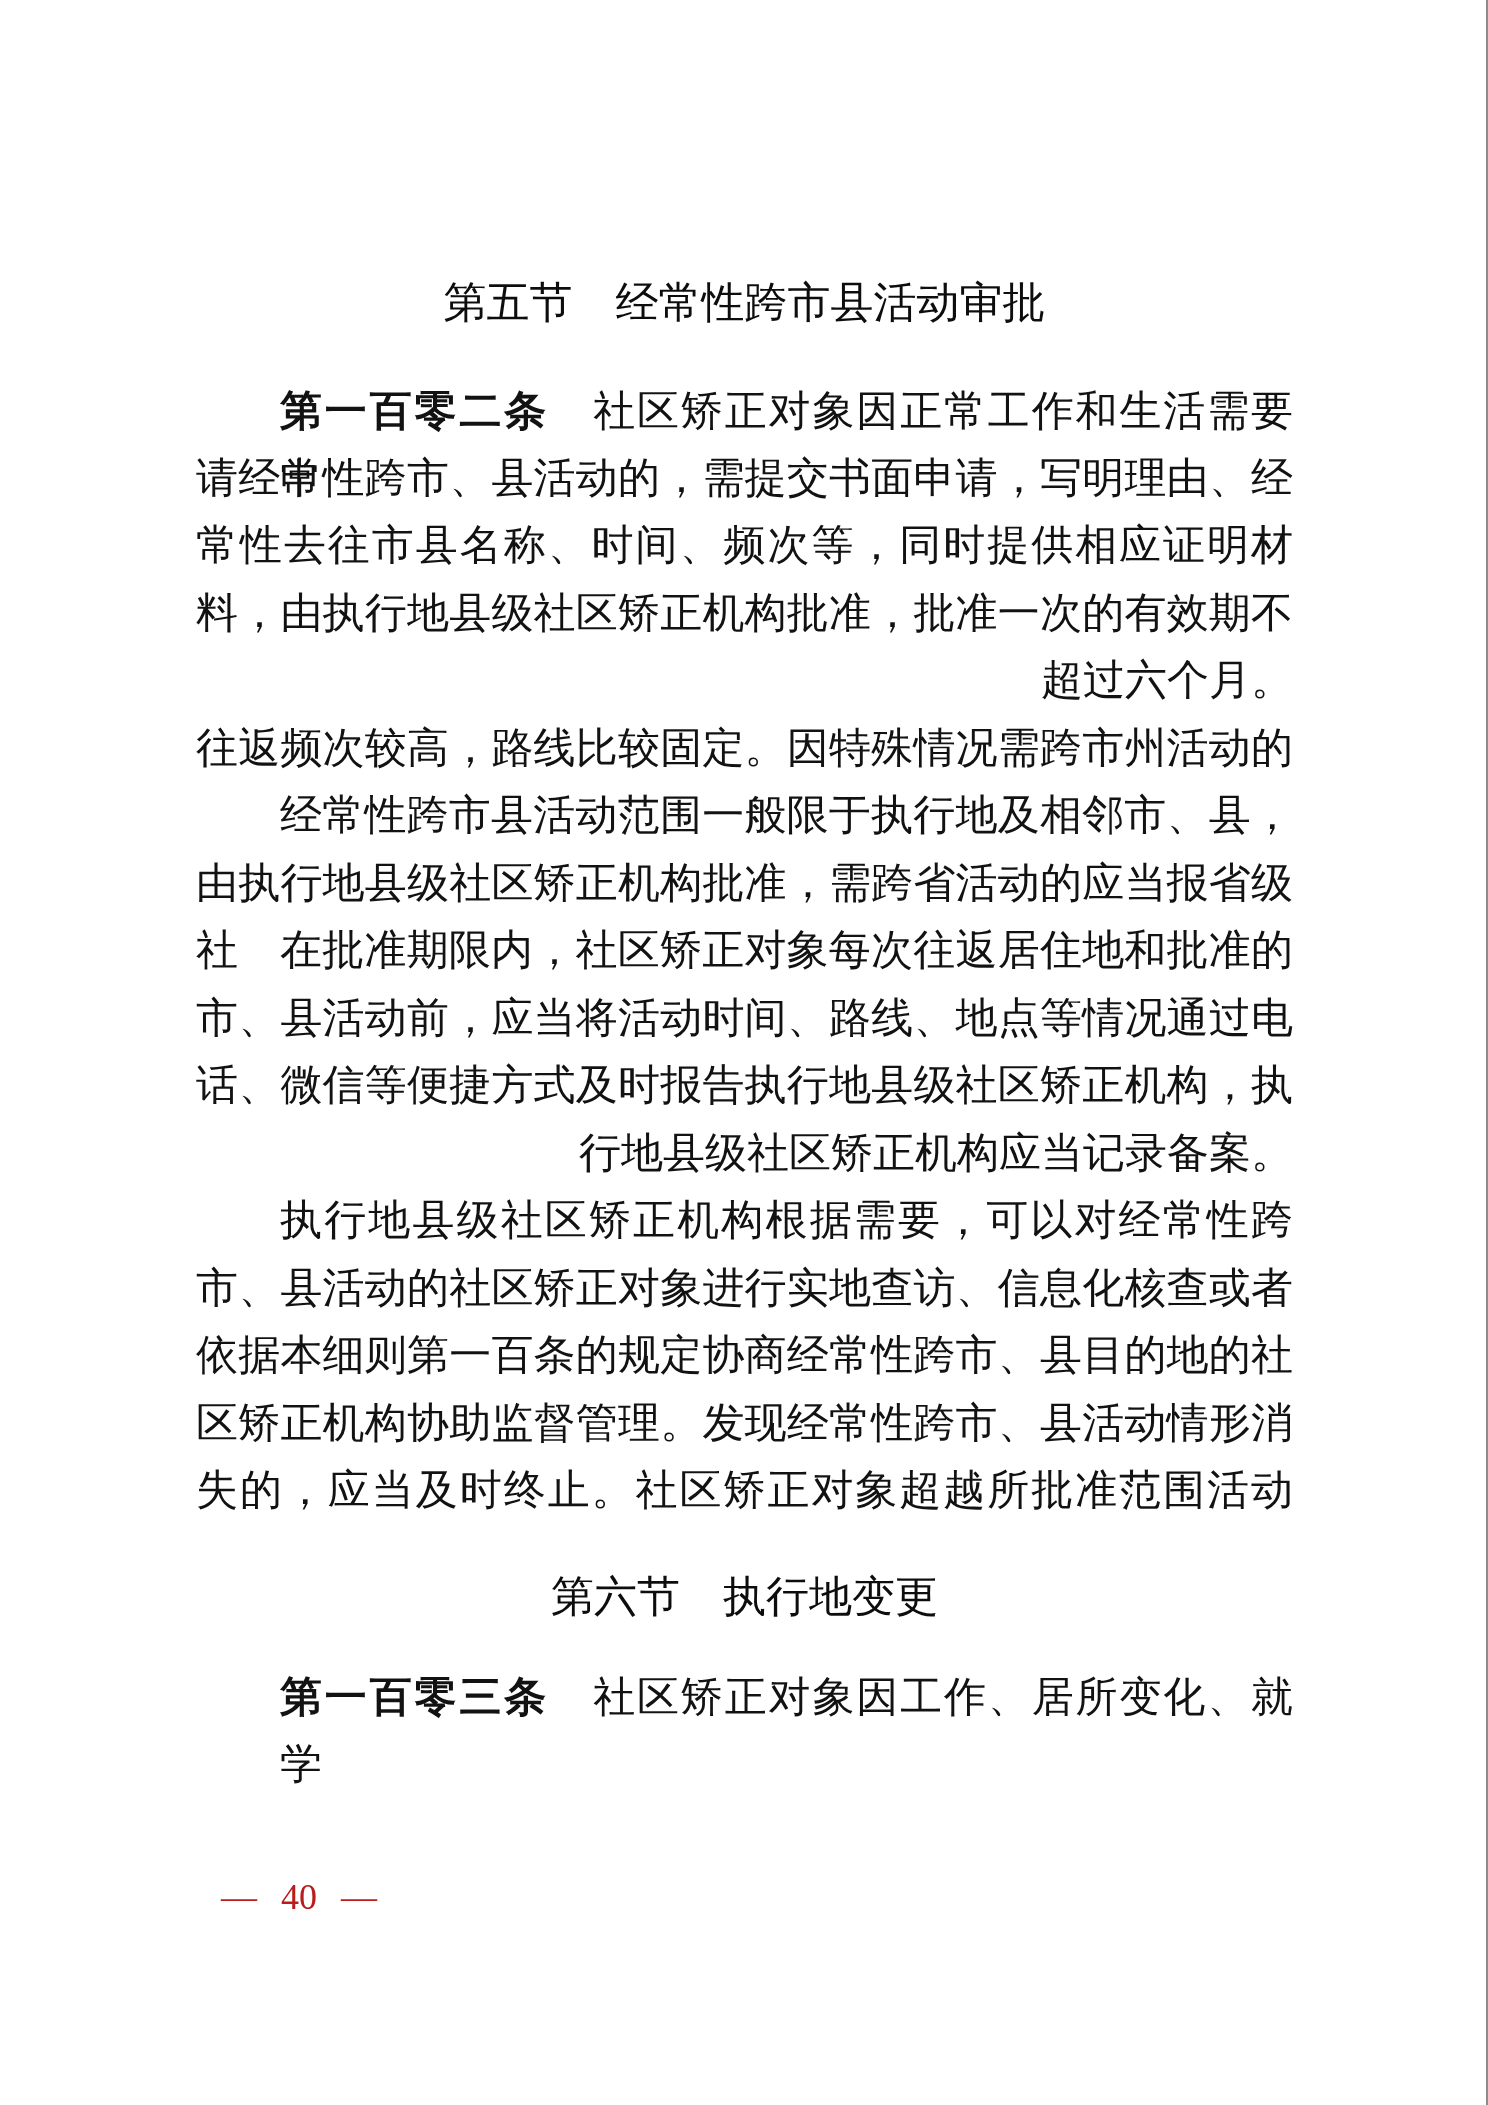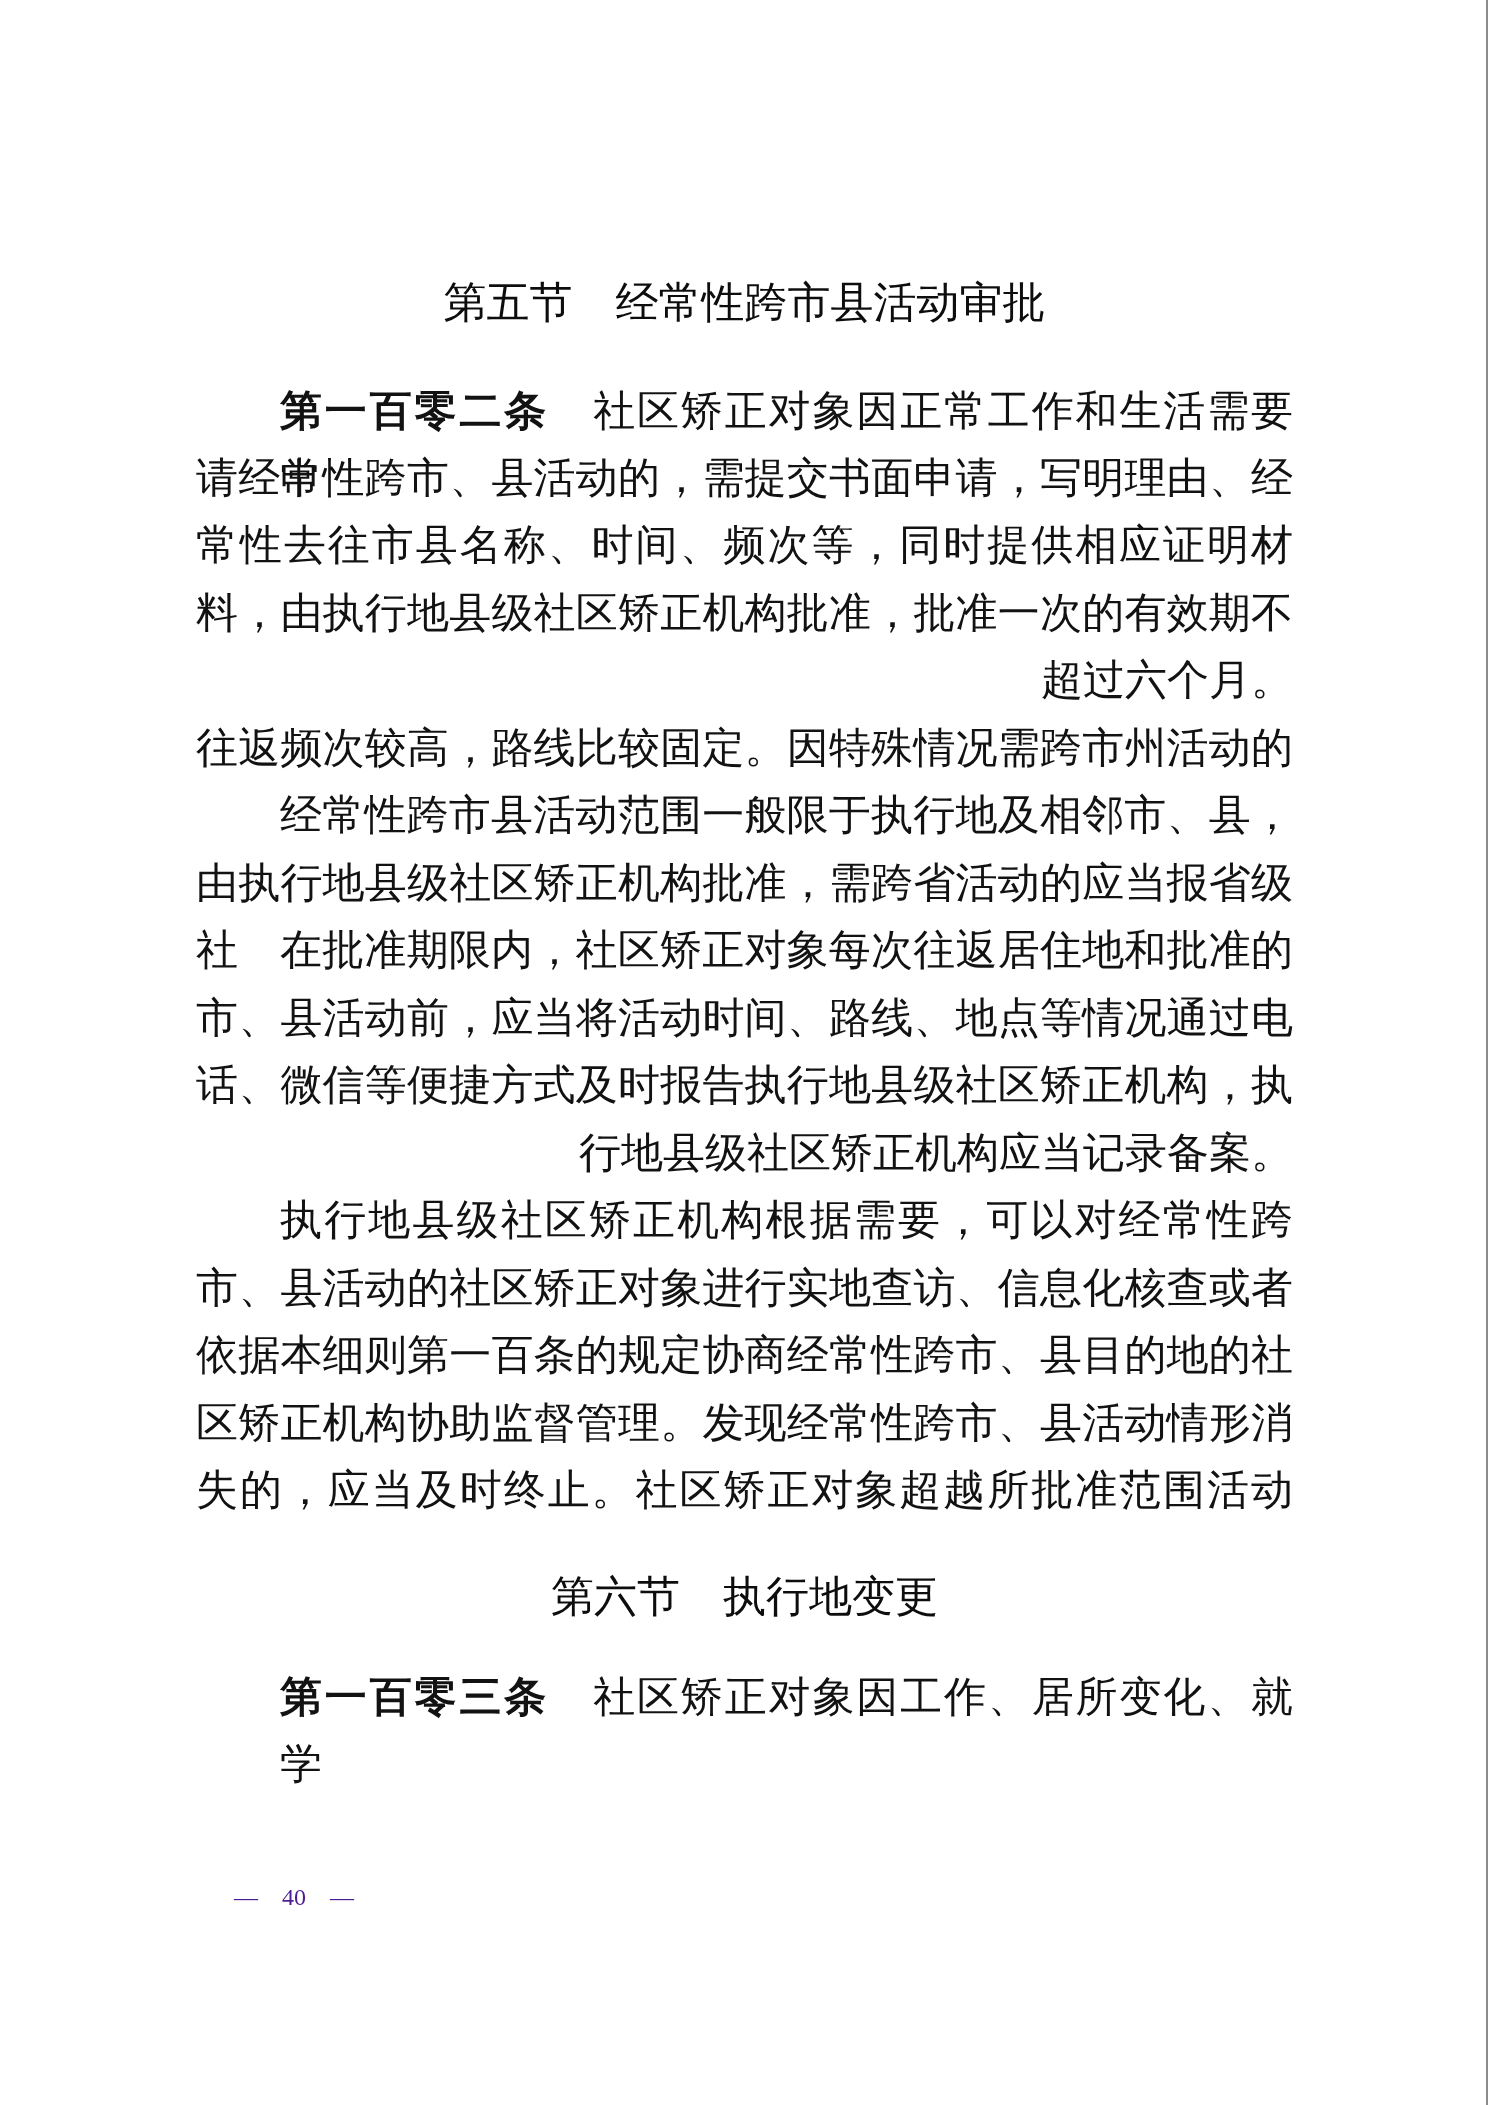--- a/index.html
+++ b/index.html
@@ -52,25 +52,25 @@
   .ind { padding-left: 84px; }
   
   .article-number {
     font-family: "Liberation Sans", "DejaVu Sans", sans-serif;
     font-weight: bold;
     letter-spacing: 1px;
     margin-right: 44px;
   }
   .footer {
     position: absolute;
-    left: 234px;
+    left: 221px;
     top: 1879px;
-    font-size: 24px;
+    font-size: 36px;
     line-height: 36px;
-    color: #4c1d95;
+    color: #b91c1c;
     white-space: nowrap;
   }
   .footer .num { margin: 0 24px; }
   .scan-edge {
     position: absolute;
     right: 0;
     top: 0;
     width: 2px;
     height: 2105px;
     background: #8c8c8c;

